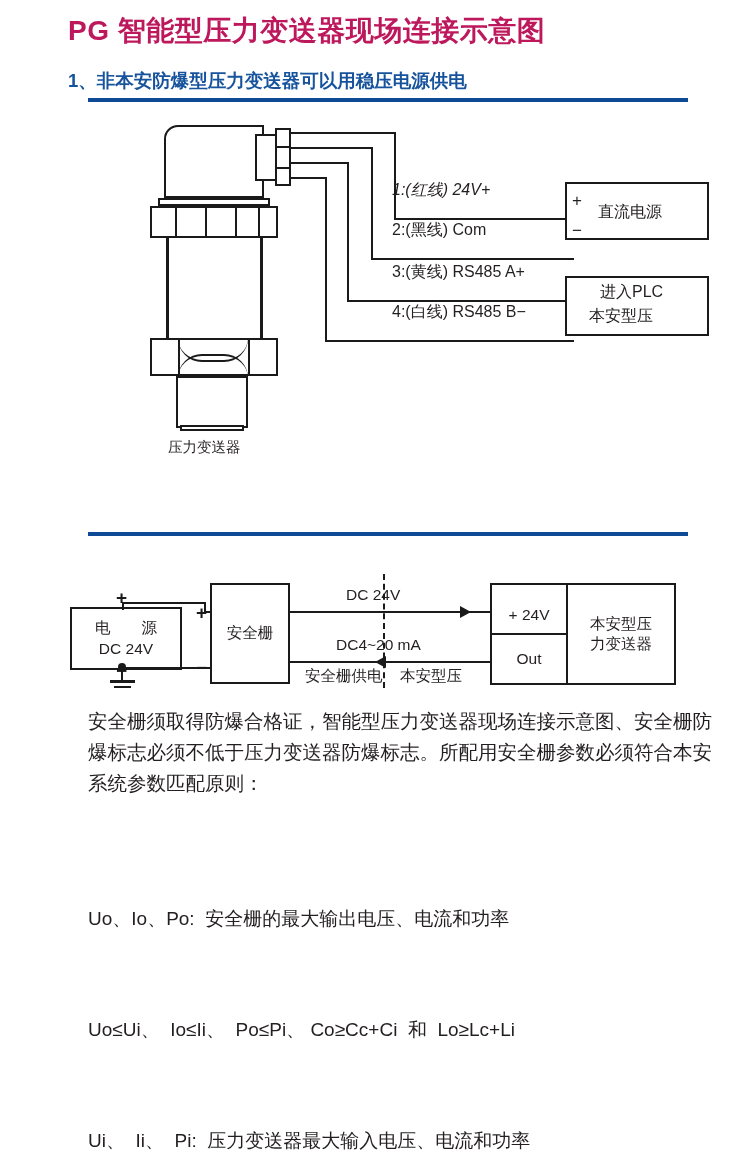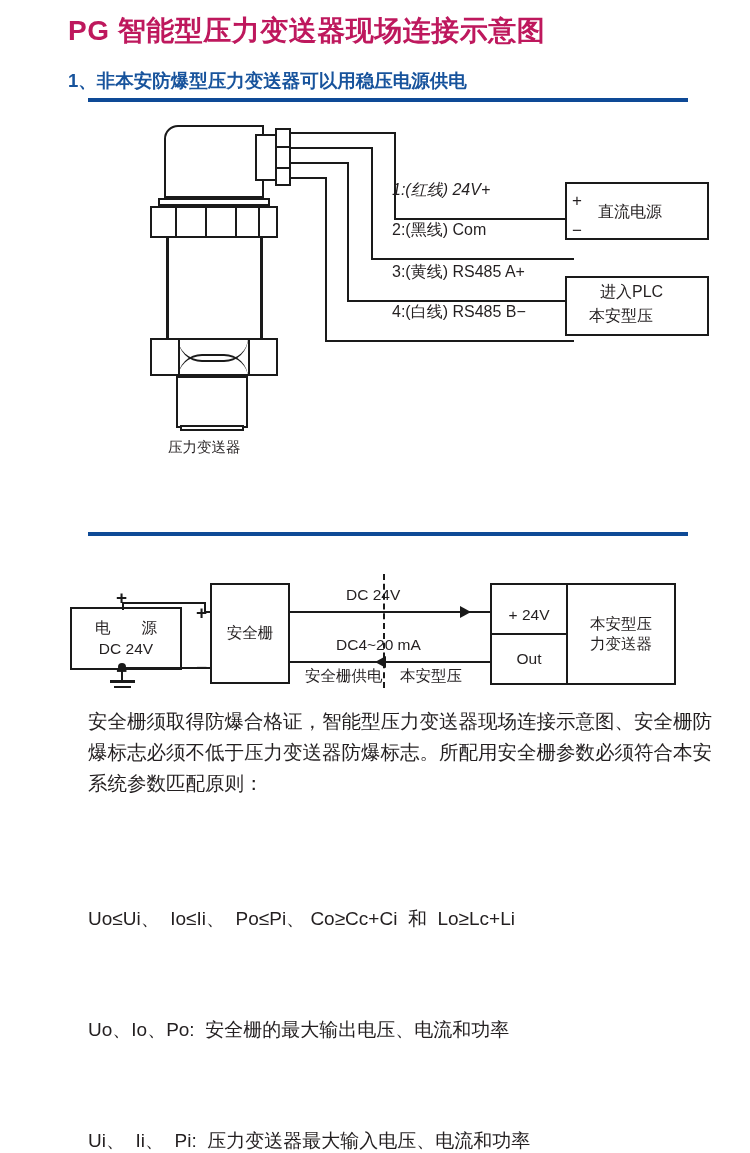--- a/index.html
+++ b/index.html
@@ -316,22 +316,22 @@
     </div>
     <div class="d2-box" style="left:566px; top:13px; width:110px; height:102px; flex-direction:column;">
       <span>本安型压</span>
       <span>力变送器</span>
     </div>
   </div>
 
   <div class="para">安全栅须取得防爆合格证，智能型压力变送器现场连接示意图、安全栅防爆标志必须不低于压力变送器防爆标志。所配用安全栅参数必须符合本安系统参数匹配原则：</div>
 
   <div class="param-list">
+    <div>Uo、Io、Po:  安全栅的最大输出电压、电流和功率</div>
     <div>Uo≤Ui、  Io≤Ii、  Po≤Pi、 Co≥Cc+Ci  和  Lo≥Lc+Li</div>
-    <div>Uo、Io、Po:  安全栅的最大输出电压、电流和功率</div>
     <div>Ui、  Ii、  Pi:  压力变送器最大输入电压、电流和功率</div>
     
     
     
   </div>
 
 
 </div>
 
 </body></html>

